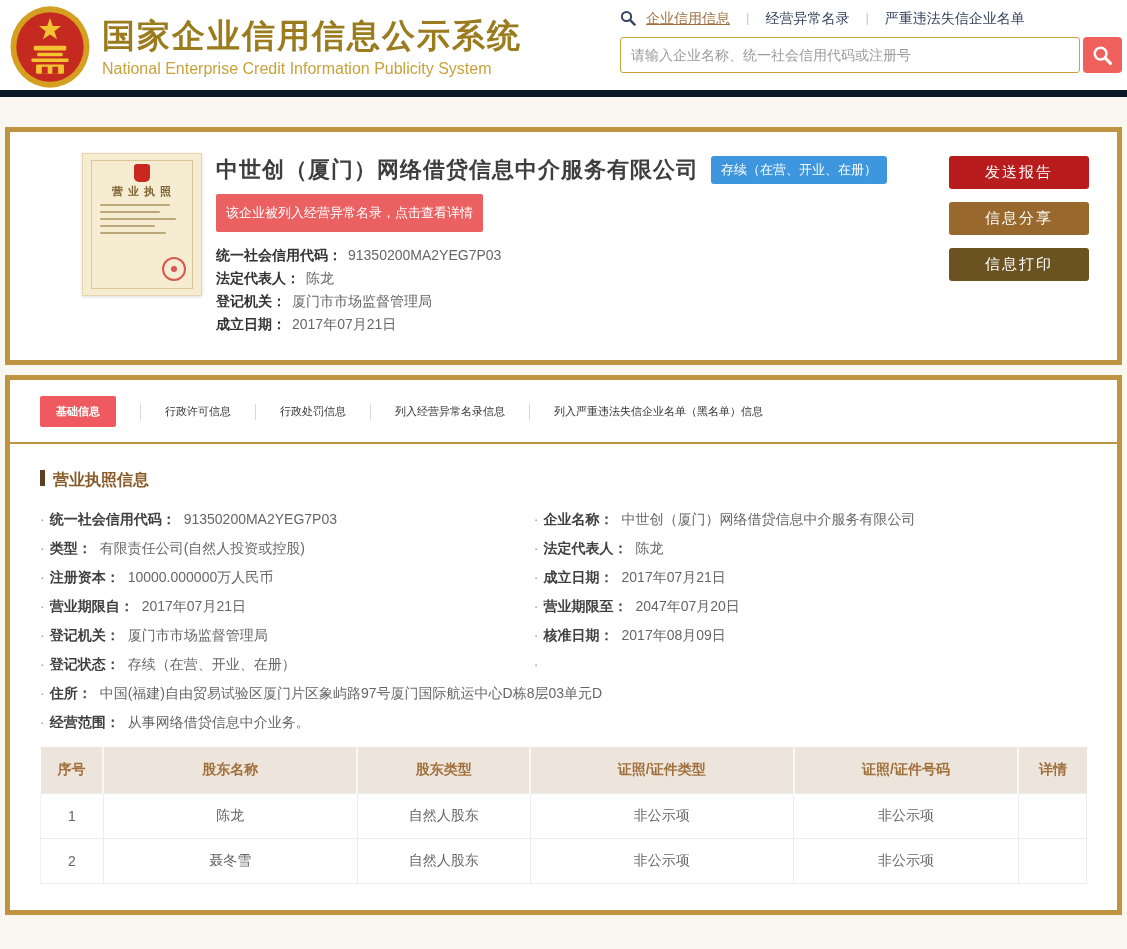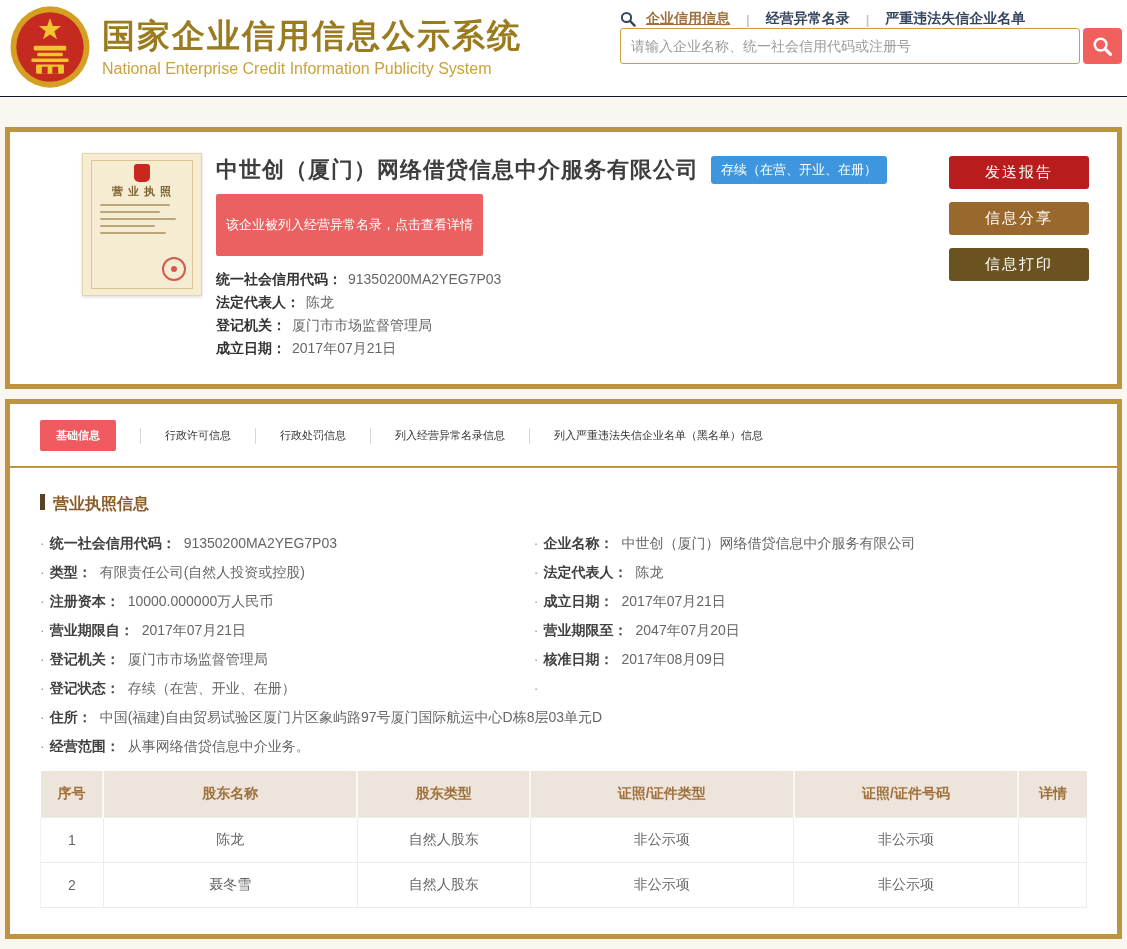--- a/index.html
+++ b/index.html
@@ -1,28 +1,28 @@
 <!DOCTYPE html>
 <html lang="zh"><head>
 <meta charset="utf-8">
 <style>
   * { margin:0; padding:0; box-sizing:border-box; }
   html,body { width:1127px; height:949px; overflow:hidden; }
   body { font-family:"Liberation Sans","DejaVu Sans",sans-serif; background:#FAF7F0; }
 
   
-  .site-header { height:97px; background:#fff; border-bottom:1px solid #0f172a; position:relative; }
+  .site-header { height:97px; background:#fff; border-bottom:7px solid #0f172a; position:relative; }
   .brand { position:absolute; left:8px; top:4px; display:flex; align-items:center; }
   .emblem { width:84px; height:86px; }
   .brand-text { margin-left:10px; }
   .brand-cn { font-size:33px; font-weight:bold; color:#9A7B1D; letter-spacing:2px; line-height:44px; }
   .brand-en { font-size:16px; color:#C9A23C; line-height:22px; }
 
   .header-right { position:absolute; right:5px; top:10px; width:502px; }
-  .nav-row { display:flex; align-items:center; font-size:14px; margin-bottom:0;font-weight:bold; }
+  .nav-row { display:flex; font-size:14px; margin-bottom:9px; }
   .nav-mag { width:16px; height:16px; margin-right:8px; }
   .nav-link { color:#36455F; text-decoration:none; cursor:pointer; padding:0 2px; }
   .nav-link.active { color:#A0703C; text-decoration:underline; }
   .nav-sep { color:#C8C8C8; margin:0 14px; font-size:13px; }
   .search-row { display:flex; align-items:stretch; }
   .search-input { flex:1; height:36px; border:1px solid #C9A23C; border-radius:3px; padding:0 10px; font-size:14px; color:#333; outline:none; font-family:inherit; }
   .search-input::placeholder { color:#9B9B9B; }
   .search-btn { width:39px; height:36px; margin-left:3px; background:#F0615E; border:none; border-radius:4px; cursor:pointer; display:flex; align-items:center; justify-content:center; }
 
   
@@ -38,21 +38,21 @@
   .lt-line.w1{width:70%;} .lt-line.w2{width:60%;} .lt-line.w3{width:76%;} .lt-line.w4{width:55%;} .lt-line.w5{width:66%;}
   .lt-qr { position:absolute; left:7px; bottom:8px; width:26px; height:26px;
            background:repeating-linear-gradient(0deg,#6F665 0 3px,#E9DDBE 3px 6px),repeating-linear-gradient(90deg,#6F665 0 3px,rgba(233,221,190,.55) 3px 6px); }
   .lt-seal { position:absolute; right:6px; bottom:7px; width:24px; height:24px; border:2px solid #D04038; border-radius:50%; opacity:.85; }
   .lt-seal::after { content:""; position:absolute; left:7px; top:7px; width:6px; height:6px; background:#D04038; border-radius:50%; }
 
   .summary-main { flex:1; padding-left:14px; padding-top:2px; min-width:0; }
   .company-line { display:flex; align-items:center; }
   .company-name { font-size:22px; font-weight:bold; color:#3E3E3E; letter-spacing:1px; }
   .status-badge { margin-left:12px; background:#3E97DE; color:#fff; font-size:13px; padding:5px 10px; border-radius:3px; white-space:nowrap; }
-  .warning-banner { display:inline-block; margin-top:9px; background:#EB6161; color:#fff; font-size:13px; padding:22px 10px; border-radius:2px; cursor:pointer;text-align:right; }
+  .warning-banner { display:inline-block; margin-top:9px; background:#EB6161; color:#fff; font-size:13px; padding:10px 10px; border-radius:2px; cursor:pointer;text-align:right; }
   .summary-fields { margin-top:12px; }
   .s-field { font-size:14px; line-height:23px; }
   .s-label { font-weight:bold; color:#333; }
   .s-value { color:#666; margin-left:6px; }
 
   .summary-actions { width:140px; flex:none; padding-top:3px; }
   .act-btn { display:block; width:140px; height:33px; margin-bottom:13px; border:none; border-radius:3px; color:#fff; font-size:15px; letter-spacing:2px; cursor:pointer; font-family:inherit; }
   .act-send { background:#b91c1c; } .act-share { background:#99682C; } .act-print { background:#6A5320; }
 
   

